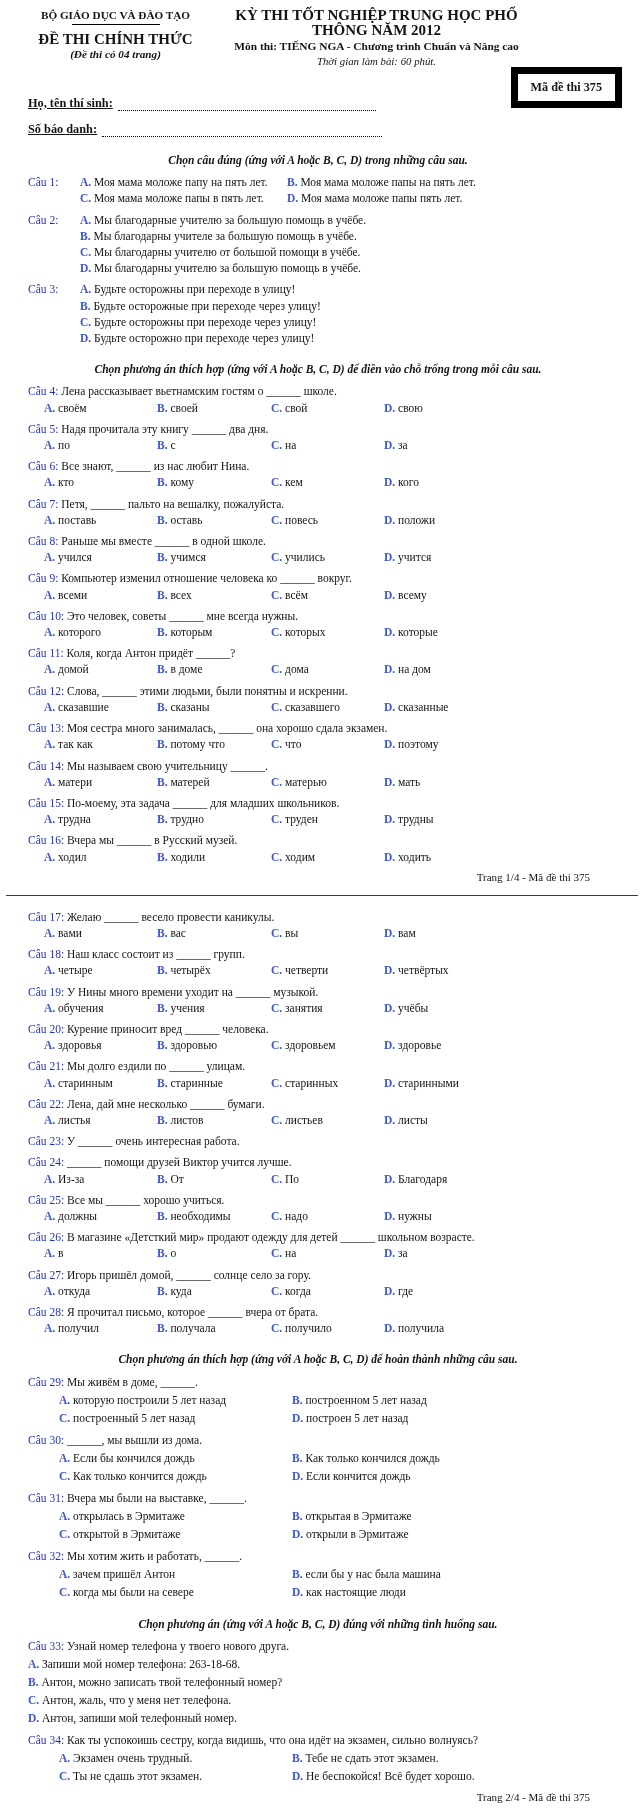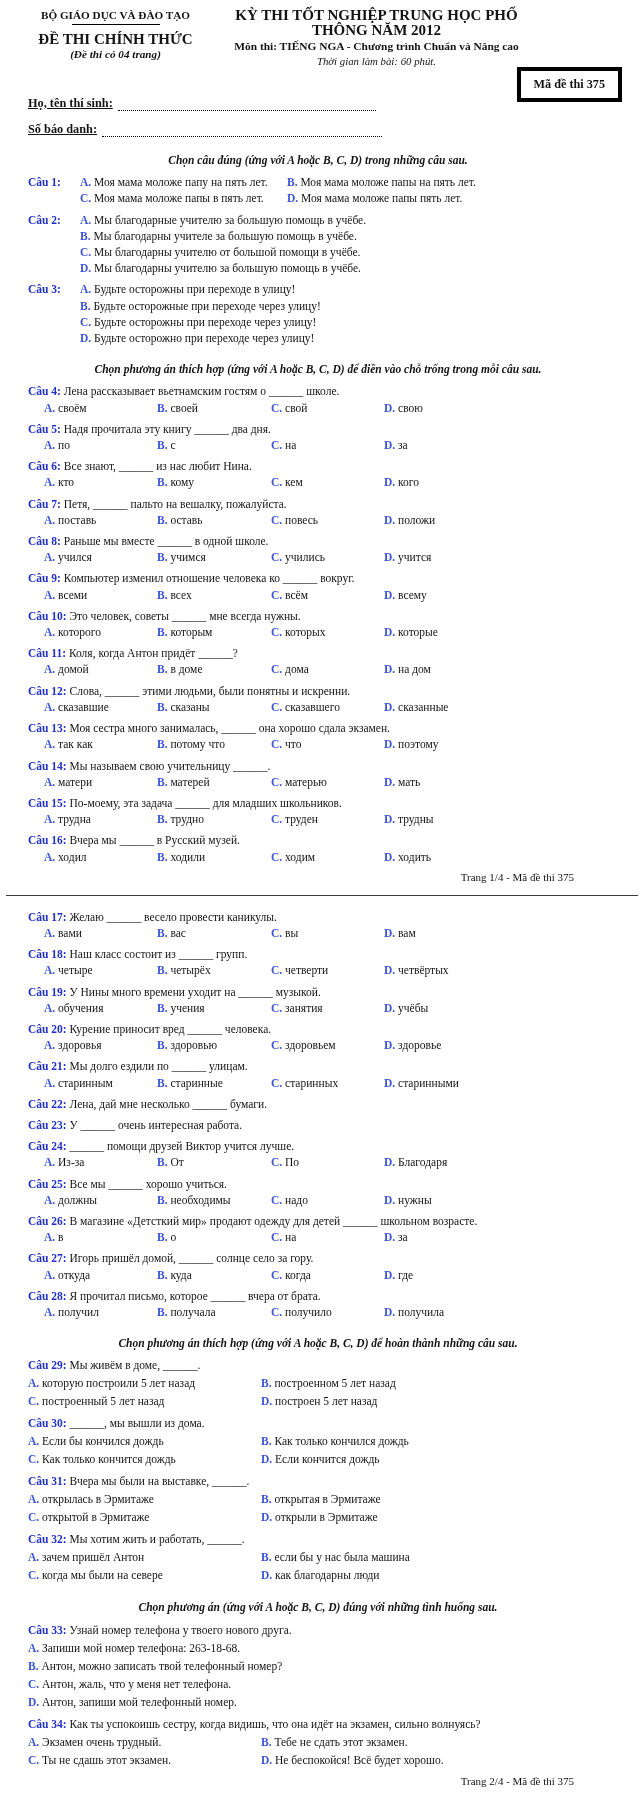--- a/index.html
+++ b/index.html
@@ -12,44 +12,44 @@
   
   .hdr{display:flex;align-items:flex-start;}
   .hdr-left{width:175px;text-align:center;}
   .hdr-right{width:335px;text-align:center;margin-left:6px;}
   .rule{width:88px;border-top:1.4px solid #000;margin:2px auto 7px;}
   .b{font-weight:bold}.i{font-style:italic}.bi{font-weight:bold;font-style:italic}
   .sz13{font-size:15px;line-height:15px}
   .sz11{font-size:11.2px;line-height:14px}
   .sz115{font-size:11.4px;line-height:16px}
   .sz105{font-size:10.8px;line-height:15px}
-  .code-box{position:absolute;top:67px;right:22px;border:4px solid #000000;
+  .code-box{position:absolute;top:67px;right:22px;border:7px solid #000000;
     padding:7px 13px;font-weight:bold;font-size:12.2px;line-height:13px;background:#fff;}
   
   .cand{margin-top:16px;}
   .cand-line{display:flex;align-items:flex-end;height:26px;}
   .cand-line .lbl{font-weight:bold;font-size:12.3px;white-space:nowrap;text-decoration:underline;}
   .dots{border-bottom:1.6px dotted #000;margin-left:5px;height:13px;}
   .name-dots{width:258px;}
   .id-dots{width:280px;}
   
   .section{font-weight:bold;font-style:italic;margin:15px 0 6px;text-align:center;}
   .q{position:relative;margin-bottom:5px;}
-  .q-label{font-weight:bold;color:var(--label-blue,#2130c8);white-space:nowrap;}
+  .q-label{font-weight:normal;color:var(--label-blue,#2130c8);white-space:nowrap;}
   .q-label.abs{position:absolute;left:0;top:0;}
   .opt-letter{font-weight:bold;color:var(--option-blue,#3d55d8);}
   .opts{display:grid;}
   .g4{grid-template-columns:113px 114px 113px auto;margin-left:16px;}
-  .g2n{grid-template-columns:233px auto;margin-left:0;line-height:18px;}
+  .g2n{grid-template-columns:233px auto;margin-left:31px;line-height:18px;}
   .g2w{grid-template-columns:207px auto;margin-left:52px;}
   .opt-line{display:block;}
   .opt-line.n{line-height:18px;}
   .opt-line.w{margin-left:52px;}
   .q.two2 .q-line, .q.list .q-line{line-height:17px;}
-  .page-footer{text-align:right;margin:4px 34px 0 0;font-size:11px;line-height:15px;}
+  .page-footer{text-align:right;margin:4px 18px 0 0;font-size:11px;line-height:15px;}
   .page-divider{border-top:1px solid #3c3c3c;margin:10px -30px 13px -22px;height:0;}
   .opt{white-space:nowrap;}
   .q-line{white-space:nowrap;}
 </style>
 </head>
 <body>
 
 <div class="page">
 
   <div class="hdr">
@@ -266,20 +266,26 @@
         <div class="q-line"><span class="q-label">Câu 21:</span><span class="q-text"> Мы долго ездили по ______ улицам.</span></div>
         <div class="opts g4">
           <span class="opt"><span class="opt-letter">A.</span><span class="opt-text"> старинным</span></span>
           <span class="opt"><span class="opt-letter">B.</span><span class="opt-text"> старинные</span></span>
           <span class="opt"><span class="opt-letter">C.</span><span class="opt-text"> старинных</span></span>
           <span class="opt"><span class="opt-letter">D.</span><span class="opt-text"> старинными</span></span>
         </div>
       </div>
       <div class="q four">
         <div class="q-line"><span class="q-label">Câu 22:</span><span class="q-text"> Лена, дай мне несколько ______ бумаги.</span></div>
+        <div class="opts g4">
+          <span class="opt"><span class="opt-letter">A.</span><span class="opt-text"> листья</span></span>
+          <span class="opt"><span class="opt-letter">B.</span><span class="opt-text"> листов</span></span>
+          <span class="opt"><span class="opt-letter">C.</span><span class="opt-text"> листьев</span></span>
+          <span class="opt"><span class="opt-letter">D.</span><span class="opt-text"> листы</span></span>
+        </div>
       </div>
       <div class="q four">
         <div class="q-line"><span class="q-label">Câu 23:</span><span class="q-text"> У ______ очень интересная работа.</span></div>
       </div>
       <div class="q four">
         <div class="q-line"><span class="q-label">Câu 24:</span><span class="q-text"> ______ помощи друзей Виктор учится лучше.</span></div>
         <div class="opts g4">
           <span class="opt"><span class="opt-letter">A.</span><span class="opt-text"> Из-за</span></span>
           <span class="opt"><span class="opt-letter">B.</span><span class="opt-text"> От</span></span>
           <span class="opt"><span class="opt-letter">C.</span><span class="opt-text"> По</span></span>
@@ -349,21 +355,21 @@
           <span class="opt"><span class="opt-letter">C.</span><span class="opt-text"> открытой в Эрмитаже</span></span>
           <span class="opt"><span class="opt-letter">D.</span><span class="opt-text"> открыли в Эрмитаже</span></span>
         </div>
       </div>
       <div class="q two2">
         <div class="q-line"><span class="q-label">Câu 32:</span><span class="q-text"> Мы хотим жить и работать, ______.</span></div>
         <div class="opts g2n">
           <span class="opt"><span class="opt-letter">A.</span><span class="opt-text"> зачем пришёл Антон</span></span>
           <span class="opt"><span class="opt-letter">B.</span><span class="opt-text"> если бы у нас была машина</span></span>
           <span class="opt"><span class="opt-letter">C.</span><span class="opt-text"> когда мы были на севере</span></span>
-          <span class="opt"><span class="opt-letter">D.</span><span class="opt-text"> как благодарны люди</span></span>
+          <span class="opt"><span class="opt-letter">D.</span><span class="opt-text"> как настоящие люди</span></span>
         </div>
       </div>
       <div class="section">Chọn phương án (ứng với A hoặc B, C, D) đúng với những tình huống sau.</div>
       <div class="q list">
         <div class="q-line"><span class="q-label">Câu 33:</span><span class="q-text"> Узнай номер телефона у твоего нового друга.</span></div>
         <div class="opt-line n"><span class="opt-letter">A.</span><span class="opt-text"> Запиши мой номер телефона: 263-18-68.</span></div>
         <div class="opt-line n"><span class="opt-letter">B.</span><span class="opt-text"> Антон, можно записать твой телефонный номер?</span></div>
         <div class="opt-line n"><span class="opt-letter">C.</span><span class="opt-text"> Антон, жаль, что у меня нет телефона.</span></div>
         <div class="opt-line n"><span class="opt-letter">D.</span><span class="opt-text"> Антон, запиши мой телефонный номер.</span></div>
       </div>

